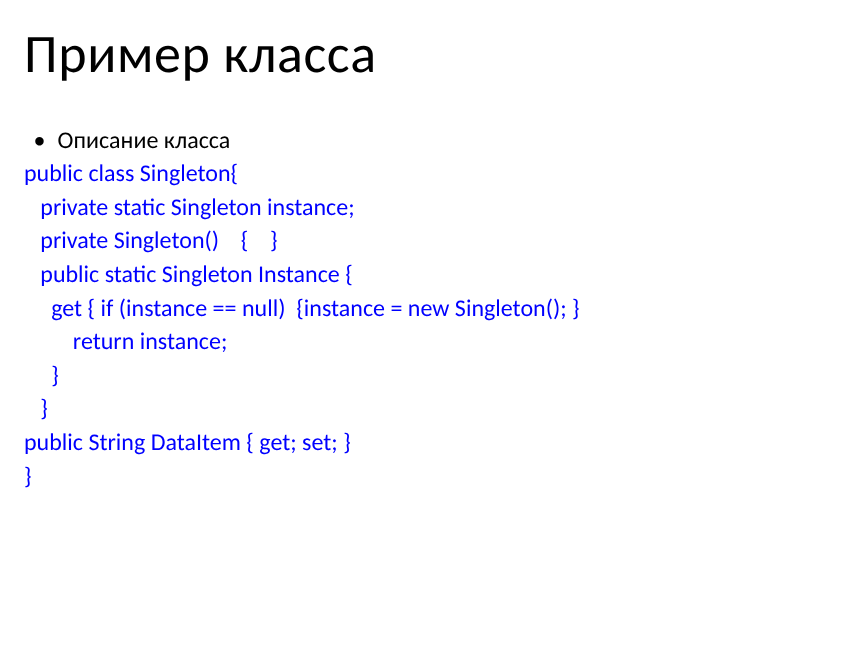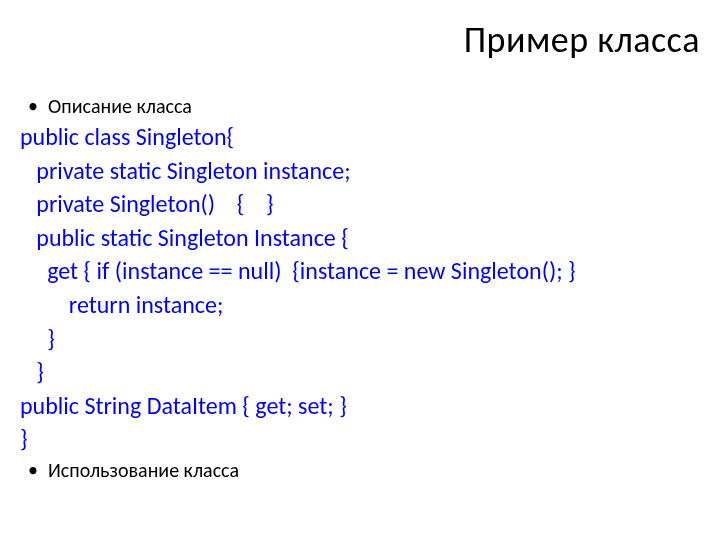--- a/index.html
+++ b/index.html
@@ -6,22 +6,22 @@
     body {
       width: 720px;
       height: 540px;
       background: #fff;
       font-family: Calibri, Arial, sans-serif;
       color: #000;
       overflow: hidden;
       padding: 18px 20px 20px 20px;
     }
     .title {
-      text-align: right;
-      font-size: 36px;
+      text-align: left;
+      font-size: 45px;
       font-weight: 400;
       margin-bottom: 30px;
       letter-spacing: 0.5px;
     }
     .content {
       padding-left: 0px;
     }
     .bullet-item {
       font-size: 20px;
       line-height: 1.4;
@@ -31,21 +31,21 @@
     }
     .bullet-item::before {
       content: "•";
       position: absolute;
       left: 8px;
       top: 0;
       font-size: 20px;
     }
     .code-block {
       color: #0000ff;
-      font-size: 24px;
+      font-size: 20px;
       line-height: 1.4;
       white-space: pre;
       font-family: Calibri, Arial, sans-serif;
     }
   </style>
 </head>
 <body>
 
 <div class="title">Пример класса</div>
 
@@ -54,14 +54,13 @@
   <div class="code-block">public class Singleton{
    private static Singleton instance;
    private Singleton()    {    }
    public static Singleton Instance {
      get { if (instance == null)  {instance = new Singleton(); }
          return instance;
      }
    }
 public String DataItem { get; set; }
 }</div>
-  <div class="bullet-item">Использование класса</div>
 </div>
 
 </body></html>

